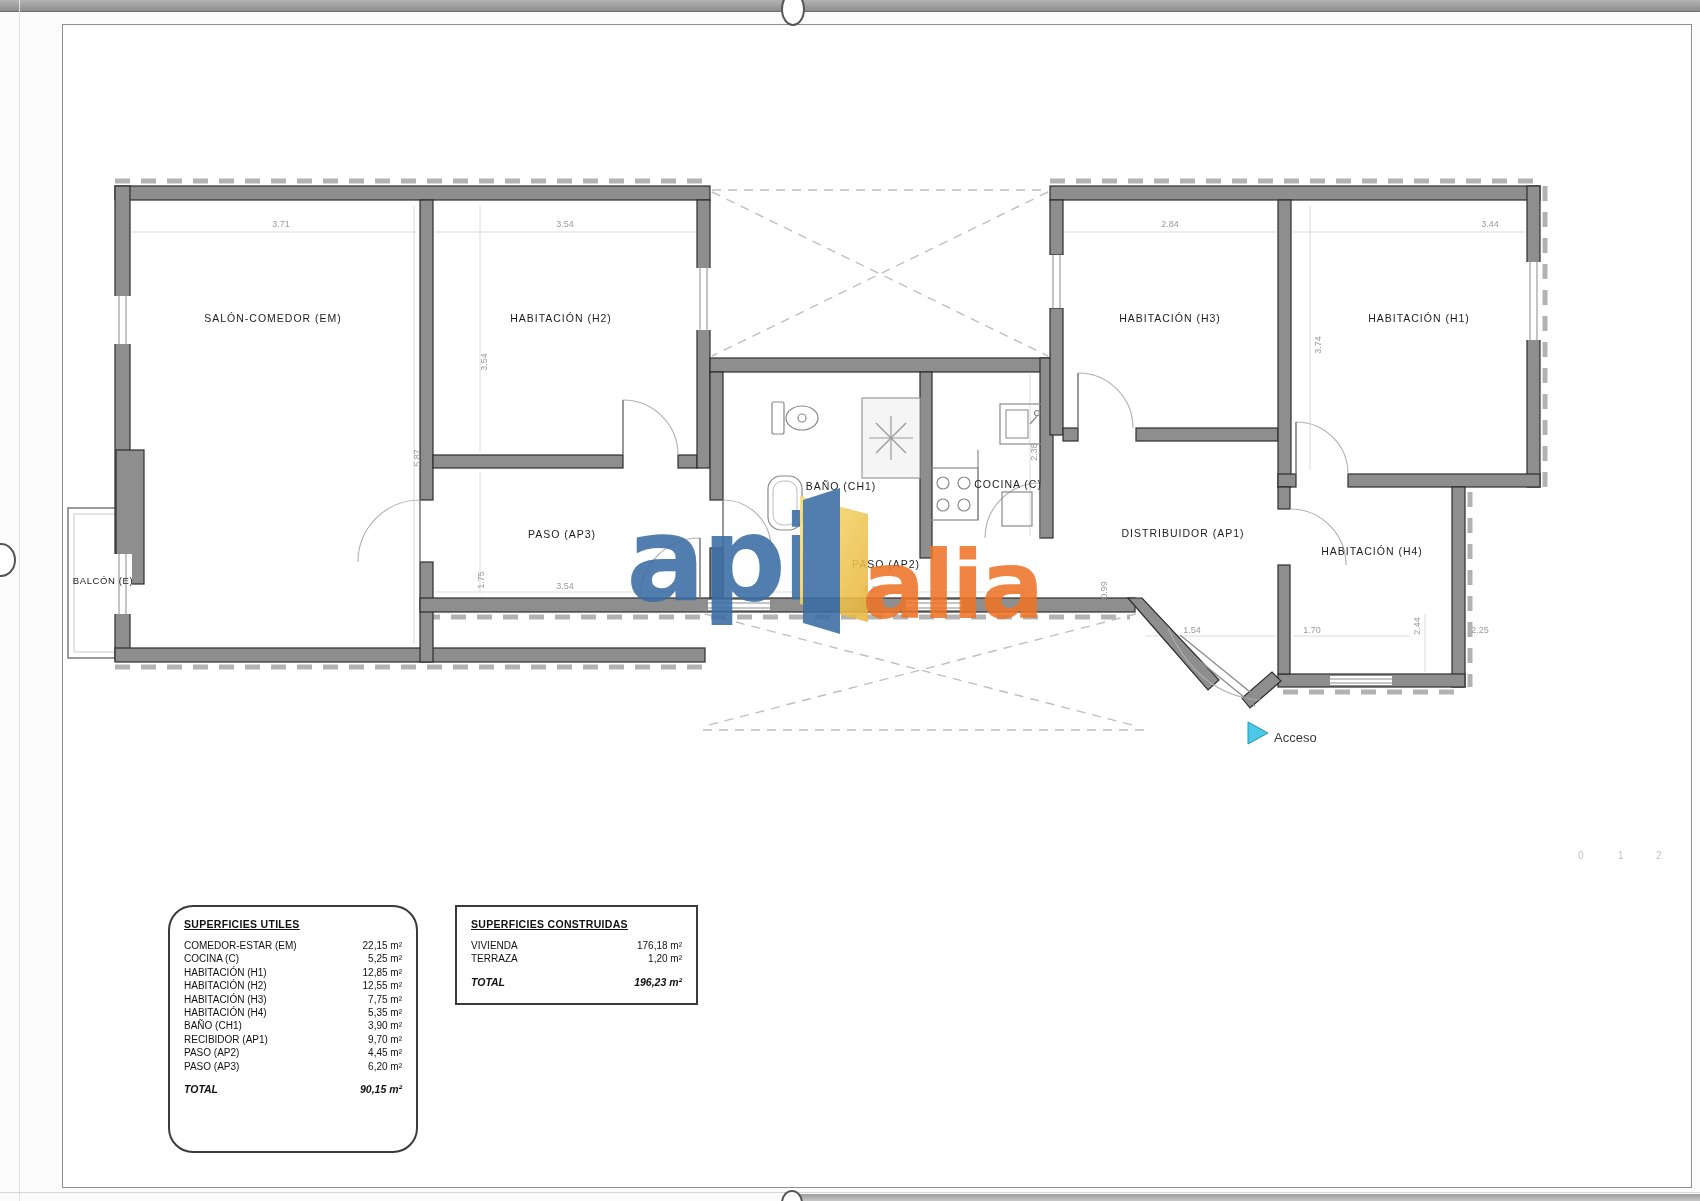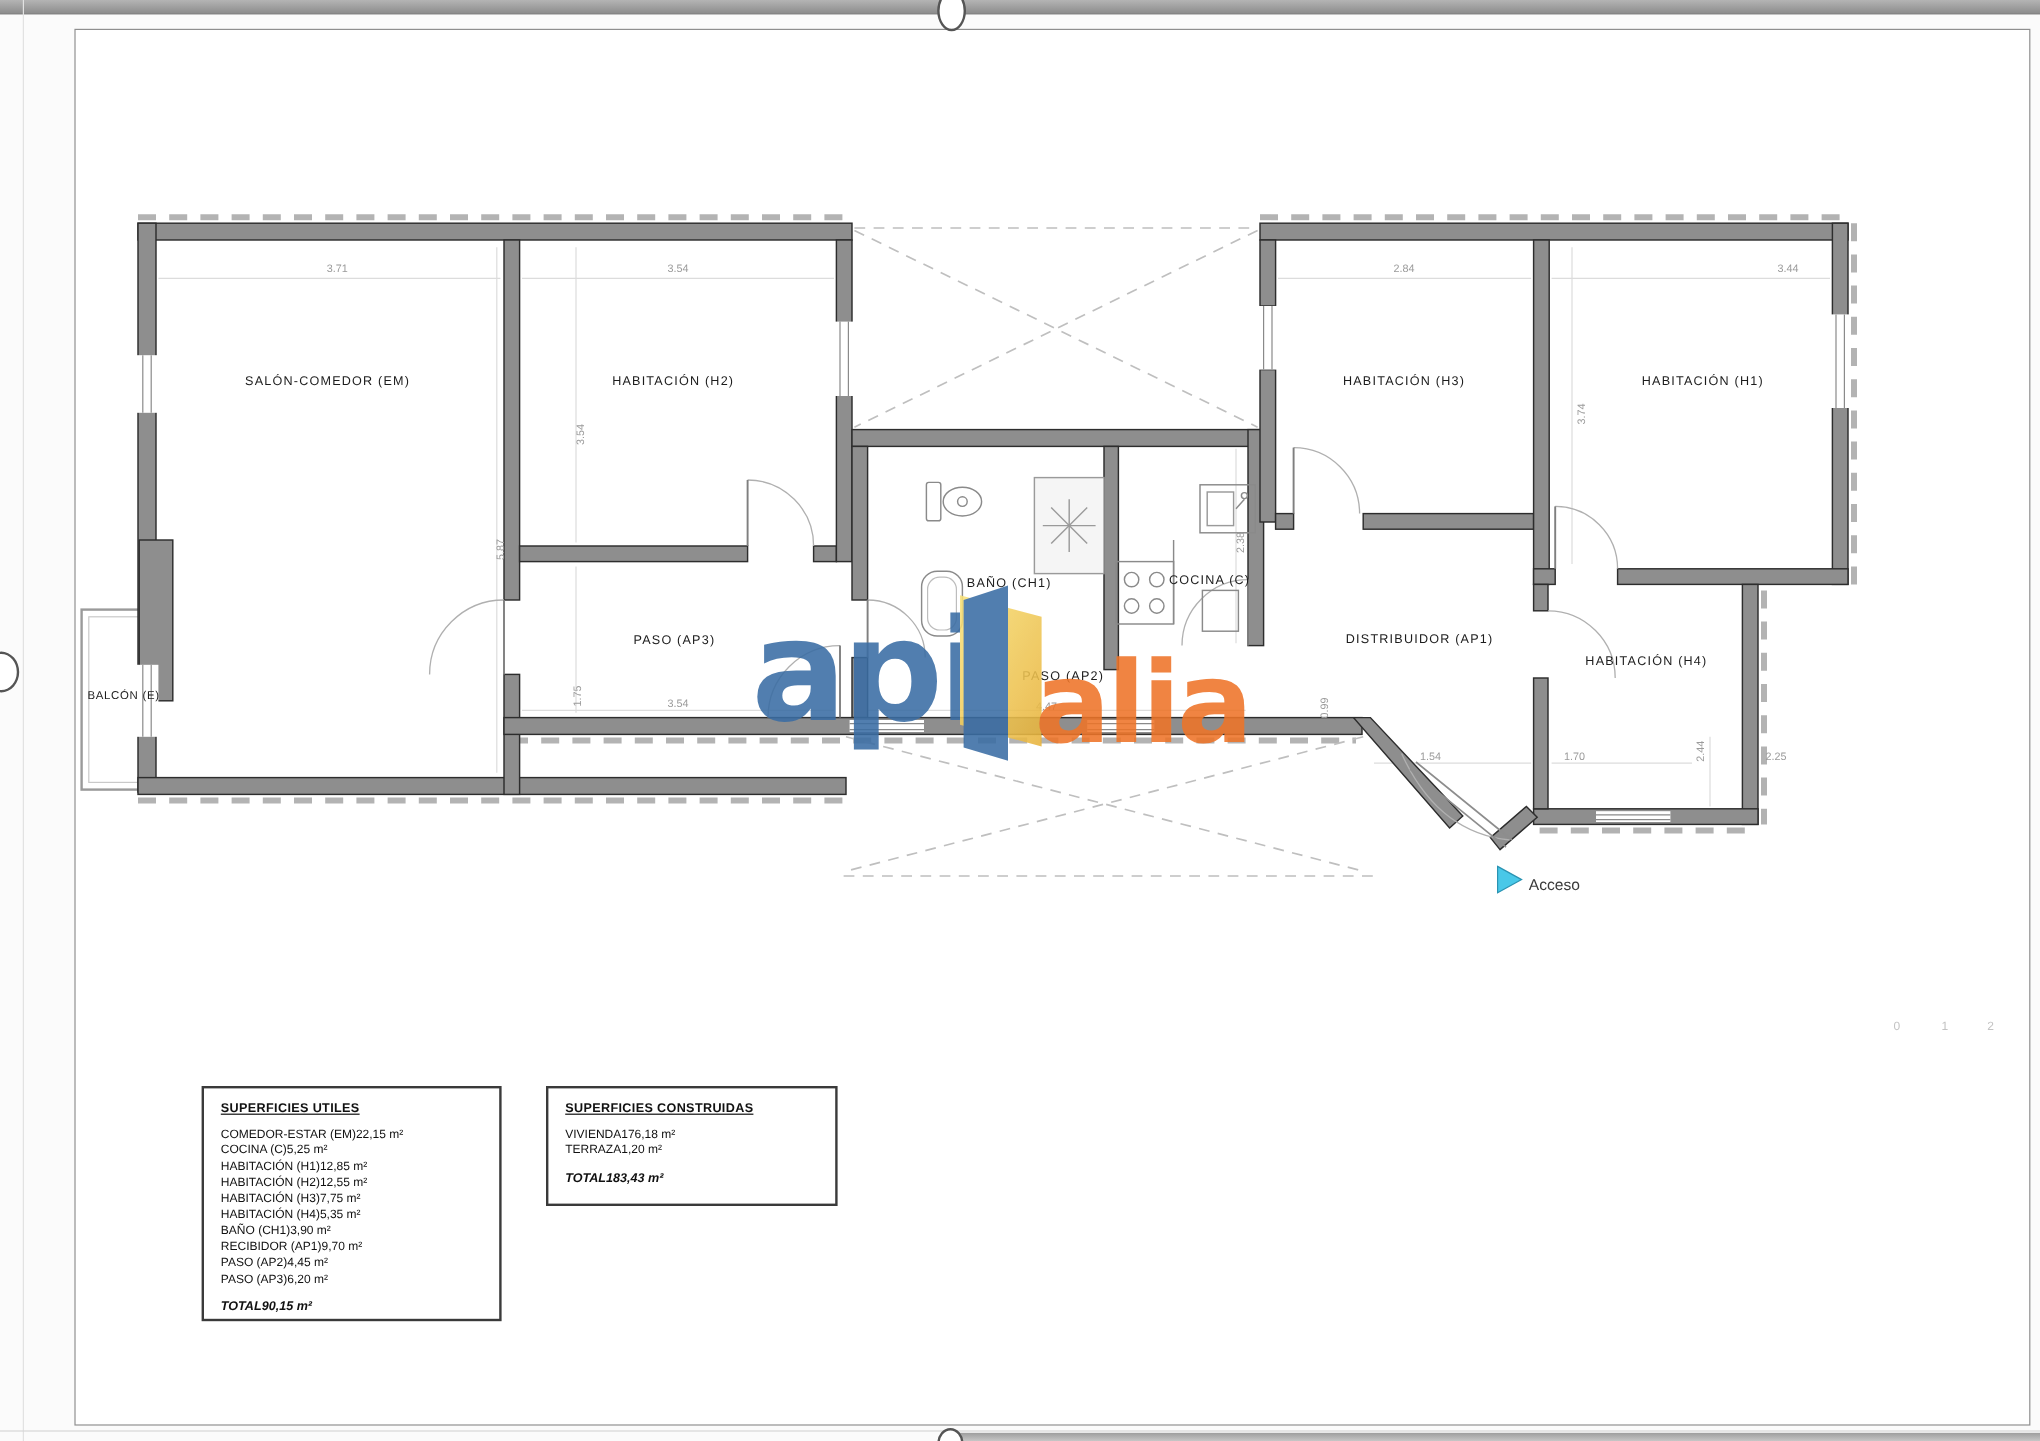--- a/index.html
+++ b/index.html
@@ -22,24 +22,24 @@
   .lbl.small{font-size:9.5px;letter-spacing:0.6px;}
   .dim{position:absolute;transform:translate(-50%,-50%);font-size:9px;color:#9b9b9b;white-space:nowrap;}
   .dim.v{transform:translate(-50%,-50%) rotate(-90deg);}
   .access-label{position:absolute;font-size:13px;color:#3a3a3a;}
   .scale-num{position:absolute;font-size:10px;color:#c3c3c3;}
   .logo{position:absolute;left:600px;top:460px;opacity:0.88;}
   .sbox{position:absolute;background:#fff;border:2px solid #3a3a3a;box-sizing:border-box;
     padding:11px 14px;font-size:10px;color:#111;}
   .sbox .stitle{font-size:10.5px;font-weight:bold;text-decoration:underline;
     letter-spacing:0.3px;margin-bottom:9px;white-space:nowrap;}
-  .trow{display:flex;justify-content:flex-start;line-height:13.4px;white-space:nowrap;}
+  .trow{display:flex;justify-content:space-between;line-height:13.4px;white-space:nowrap;}
   .trow .tval{text-align:right;}
   .trow.total{font-weight:bold;margin-top:10px;font-size:10.5px;font-style:italic;}
-  .t-useful{left:168px;top:905px;width:250px;height:196px;}
+  .t-useful{left:168px;top:905px;width:250px;height:248px;border-radius:25px;}
   .t-built{left:455px;top:905px;width:243px;height:100px;}
 </style>
 </head>
 <body>
 
 <div class="canvas">
 
   <div class="top-bar"></div>
   <div class="left-line"></div>
   <div class="bottom-line"></div>
@@ -294,20 +294,20 @@
     <div class="trow">
         <span>VIVIENDA</span>
         <span class="tval">176,18 m²</span>
       </div>
     <div class="trow">
         <span>TERRAZA</span>
         <span class="tval">1,20 m²</span>
       </div>
     <div class="trow total">
         <span>TOTAL</span>
-        <span class="tval">183,43 m²</span>
+        <span class="tval">196,23 m²</span>
       </div>
   </div>
 
   <div class="ring top"></div>
   <div class="ring left"></div>
   <div class="ring bottom"></div>
 </div>
 
 </body></html>

